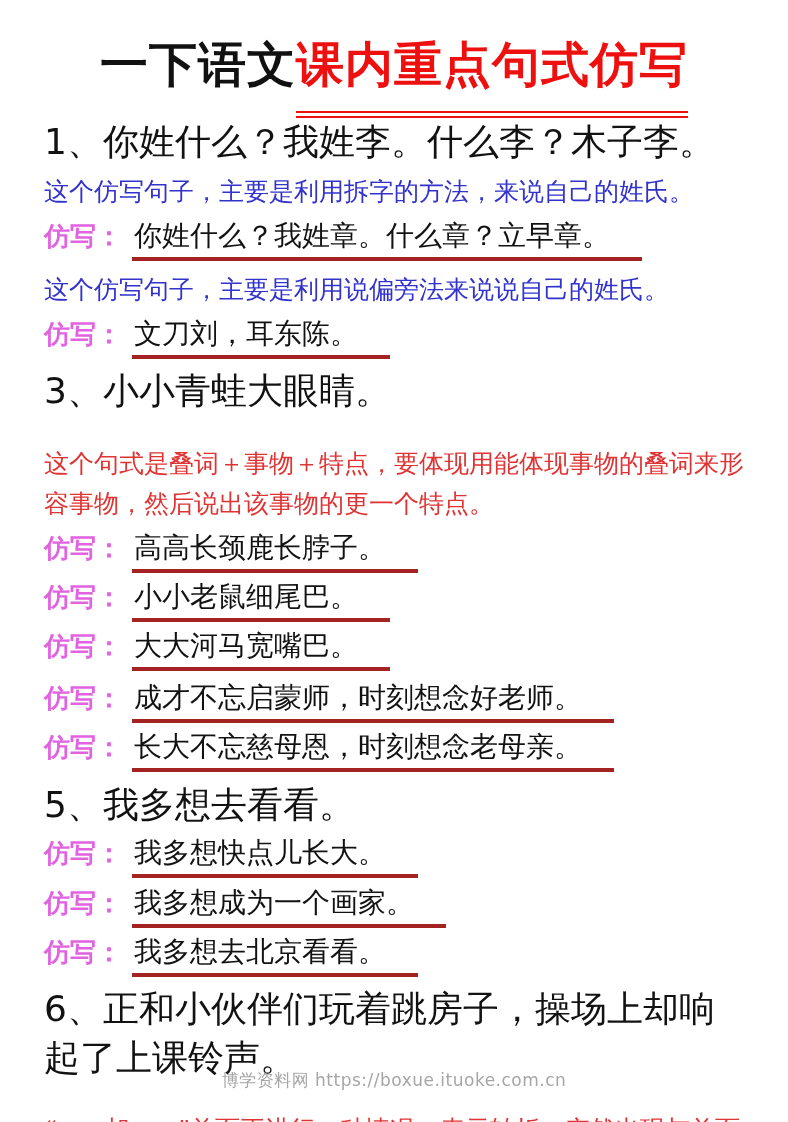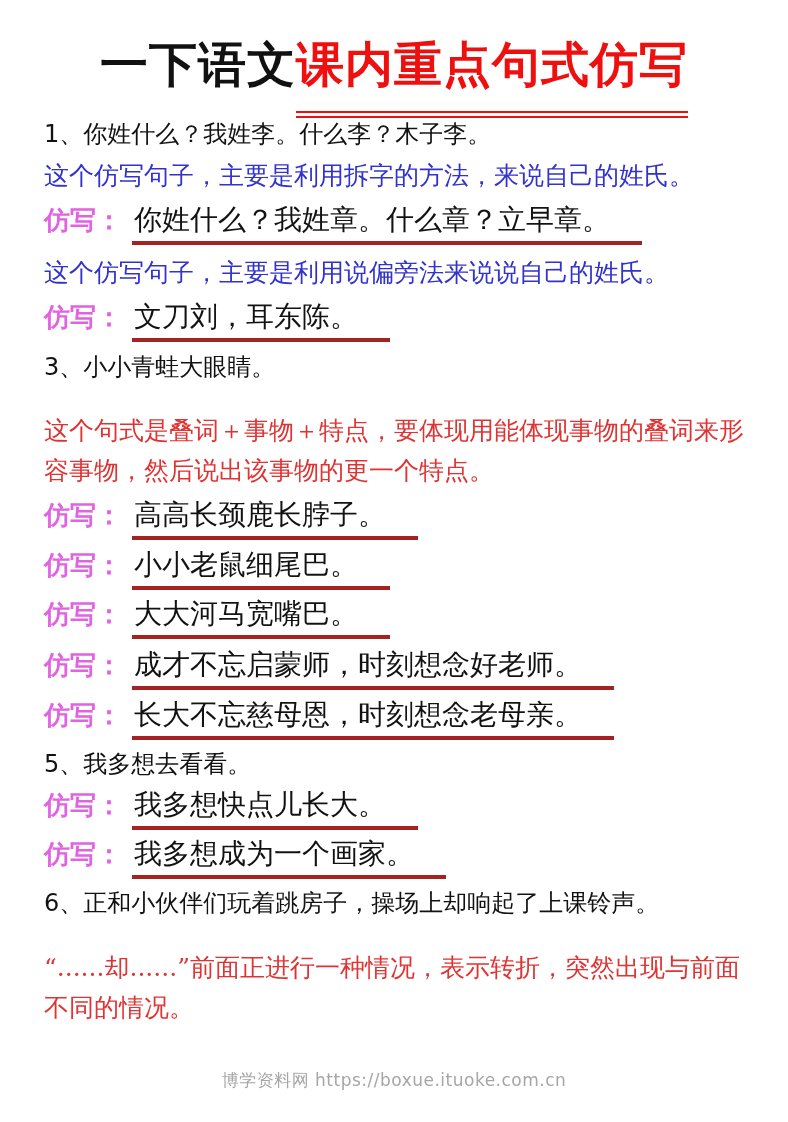--- a/index.html
+++ b/index.html
@@ -35,21 +35,21 @@
   .title .title-red {
     color: var(--title-red, #ee0f0f);
     border-bottom: 7px double var(--title-red, #ee0f0f);
     padding-bottom: 19px;
   }
   .section {
     margin: 0 0 15px 0;
   }
   .prompt {
     margin: 8px 0 6px 0;
-    font-size: 24px;
+    font-size: 36px;
     line-height: 1.35;
     color: #121212;
   }
   .prompt .num {
     font-family: "DejaVu Sans", sans-serif;
   }
   .note {
     margin: 4px 0 6px 0;
     font-size: 25px;
     line-height: 1.6;
@@ -113,20 +113,21 @@
 
   <section class="section">
     <p class="answer"><span class="fx-label">仿写：</span><span class="ans-text">成才不忘启蒙师，时刻想念好老师。</span></p>
     <p class="answer"><span class="fx-label">仿写：</span><span class="ans-text">长大不忘慈母恩，时刻想念老母亲。</span></p>
   </section>
 
   <section class="section">
     <p class="prompt"><span class="num">5、</span><span>我多想去看看。</span></p>
     <p class="answer"><span class="fx-label">仿写：</span><span class="ans-text">我多想快点儿长大。</span></p>
     <p class="answer"><span class="fx-label">仿写：</span><span class="ans-text">我多想成为一个画家。</span></p>
+    <p class="answer"><span class="fx-label">仿写：</span><span class="ans-text">我多想去北京看看。</span></p>
   </section>
 
   <section class="section">
     <p class="prompt"><span class="num">6、</span><span>正和小伙伴们玩着跳房子，操场上却响起了上课铃声。</span></p>
     <p class="note note-red">“......却......”前面正进行一种情况，表示转折，突然出现与前面不同的情况。</p>
   </section>
 
   <div class="footer">博学资料网 https://boxue.ituoke.com.cn</div>
 
 </div>

